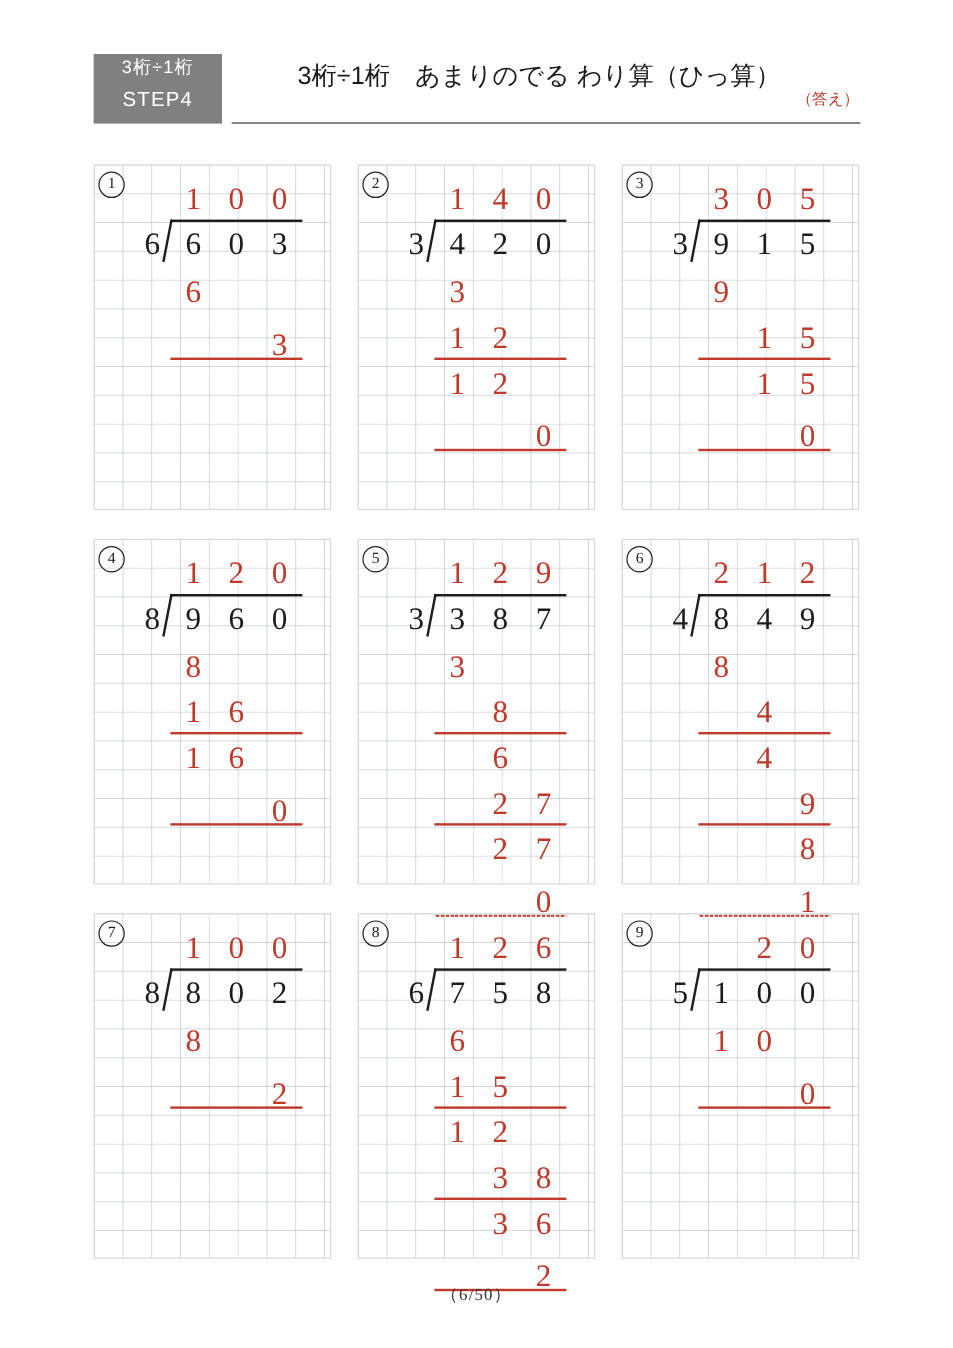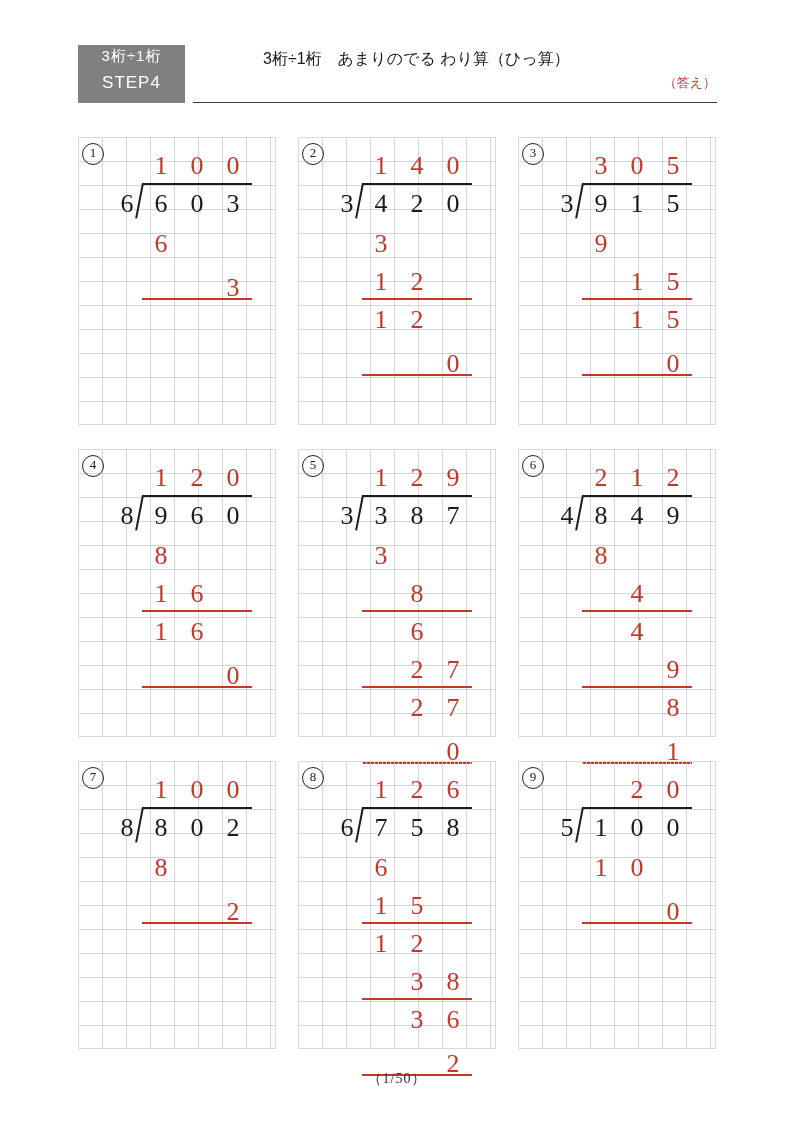--- a/index.html
+++ b/index.html
@@ -18,21 +18,21 @@
   .badge-line1{
     position:absolute;left:0;top:2px;width:107px;text-align:center;
     font-size:15px;letter-spacing:1px;white-space:nowrap;
   }
   .badge-line2{
     position:absolute;left:0;top:28px;width:107px;text-align:center;
     font-size:17px;letter-spacing:1px;white-space:nowrap;
   }
   .hdr-right{position:absolute;left:115px;top:0;right:0;height:58px;}
   .hdr-title{
-    position:absolute;left:70px;top:4px;font-size:16px;color:#1a1a1a;white-space:nowrap;
+    position:absolute;left:55px;top:4px;font-size:21px;color:#1a1a1a;white-space:nowrap;
   }
   .hdr-sub{
     position:absolute;left:70px;top:30px;font-size:12.5px;color:#1a1a1a;white-space:nowrap;
   }
   .hdr-answer{
     position:absolute;right:0px;top:29px;font-size:13px;color:#c0392b;white-space:nowrap;
   }
   .hdr-rule{
     position:absolute;left:115px;top:57px;right:-1px;height:1px;background:#3b3b3b;
   }
@@ -337,13 +337,13 @@
         <div class="dg black" style="left: 78px; top: 38px;">0</div>
         <div class="dg black" style="left: 114px; top: 38px;">0</div>
         <div class="dg red" style="left: 42px; top: 78px;">1</div>
         <div class="dg red" style="left: 78px; top: 78px;">0</div>
         <div class="hline red" style="left: 36px; top: 147px; width: 110px;"></div>
         <div class="dg red" style="left: 114px; top: 122px;">0</div>
       </div>
     </div>
   </div>
 
-<div id="footer">（1/50）</div>
+<div id="footer">（6/50）</div>
 
 </body></html>

